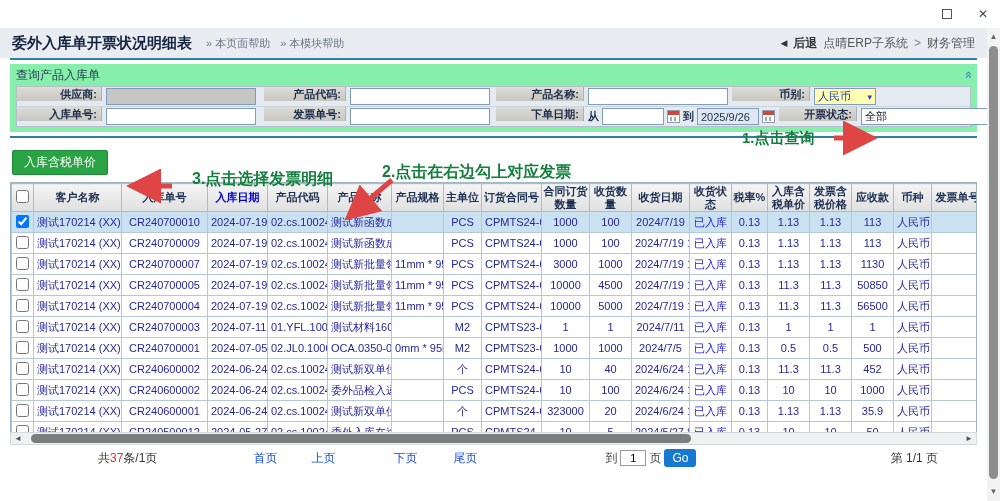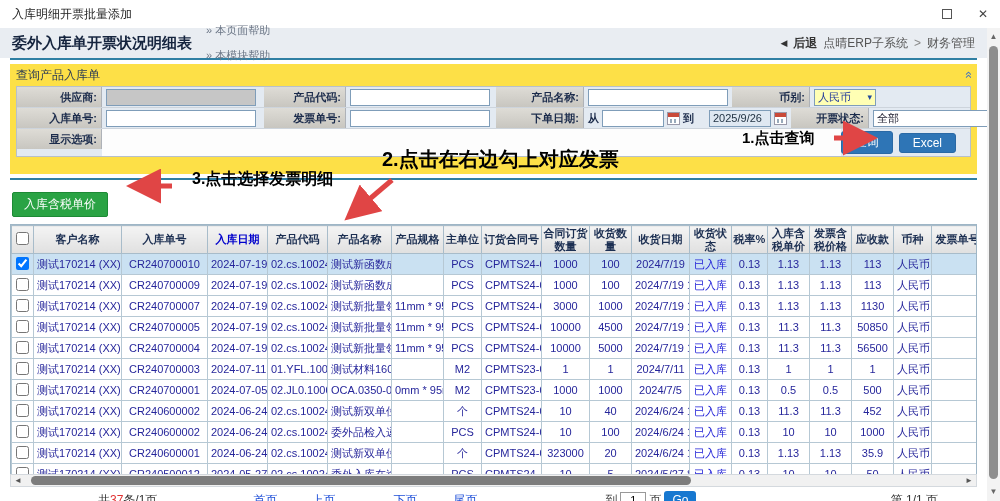--- a/index.html
+++ b/index.html
@@ -18,49 +18,49 @@
   .vscroll .arr { position:absolute; left:0; width:13px; height:14px; font-size:8px; color:#666; text-align:center; line-height:14px; cursor:pointer; }
   .vscroll .arr.up { top:2px; }
   .vscroll .arr.down { bottom:2px; }
   .vscroll .thumb { position:absolute; left:2px; right:2px; top:18px; bottom:22px; background:#8e8e8e; border-radius:5px; cursor:pointer; }
 
   .content { margin-right:13px; }
 
   
   .band { height:30px; background:#e9edf2; display:flex; align-items:center; padding:0 12px; }
   .page-title { font-size:15px; font-weight:bold; color:#15243e; }
-  .help-links { display:flex; gap:10px; margin-left:14px;flex-direction:column; }
+  .help-links { display:flex; gap:10px; margin-left:14px; }
   .help-link { font-size:11px; color:#6b7686; cursor:pointer; }
   .band-right { margin-left:auto; display:flex; align-items:center; gap:6px; font-size:12px; }
   .back-icon { font-size:9px; color:#333; }
   .back-label { font-weight:bold; color:#333; cursor:pointer; }
   .crumb { color:#555; cursor:pointer; }
   .crumb-sep { color:#888; }
 
   .tealline { height:2px; background:#2f7fa3; margin:0 10px; }
 
   
-  .query-panel { margin:4px 10px 4px 10px; background:#fde047; padding:3px 6px 17px 6px; }
+  .query-panel { margin:4px 10px 4px 10px; background:#86efac; padding:3px 6px 5px 6px; }
   .panel-head { display:flex; align-items:center; height:16px; }
   .panel-title { font-size:12px; color:#2a3a55; }
   .collapse-icon { margin-left:auto; color:#3a6fc4; font-size:13px; transform:rotate(-90deg); cursor:pointer; line-height:12px; }
   .qform { margin-top:3px; border:1px solid #b7c0ca; background:#e3eaf2; }
   .qrow { display:grid; grid-template-columns:85px 162px 82px 150px 88px 1fr 78px 160px; align-items:stretch; border-bottom:1px solid #cdd4dc; }
   .qrow:last-child { border-bottom:none; }
   .qrow3 { display:grid; grid-template-columns:85px 1fr auto; border-bottom:none; }
-  .qlabel { background:linear-gradient(#dedcd6,#c8c6c0); border-right:1px solid #aeb2b8; font-size:11px; font-weight:bold; color:#1c2c4c; display:flex; align-items:center; justify-content:flex-end; padding:0 4px 0 2px; height:20px; }
+  .qlabel { background:linear-gradient(#dedcd6,#c8c6c0); border-right:1px solid #aeb2b8; font-size:11px; font-weight:bold; color:#1c2c4c; display:flex; align-items:center; justify-content:flex-end; padding:0 4px 0 2px; height:14px; }
   .qfield { display:flex; align-items:center; padding:1px 4px; gap:3px; }
   .qfield input[type=text] { height:17px; border:1px solid #7f9db9; font-size:11px; padding:0 3px; font-family:inherit; }
   .inp-supplier { width:150px; background:#c6c6c6; }
   .inp-pcode { width:140px; }
   .inp-pname { width:100%; }
   .inp-stno { width:150px; }
   .inp-invno { width:140px; }
   .inp-datefrom { width:62px; }
-  .inp-dateto { width:62px; background:#dfe8f2; color:#234;margin-left:12px; }
+  .inp-dateto { width:62px; background:#dfe8f2; color:#234; }
   .cal-icon { width:13px; height:13px; border:1px solid #99a; background:#fff; position:relative; display:inline-block; cursor:pointer; flex:none; }
   .cal-icon::before { content:""; position:absolute; top:0; left:0; right:0; height:4px; background:#c94a3a; }
   .cal-icon::after { content:""; position:absolute; left:2px; right:2px; top:6px; height:4px; background:repeating-linear-gradient(90deg,#9ab 0 2px,#fff 2px 4px); }
   .sel { border:1px solid #7f9db9; background:#fff; height:17px; font-size:11px; color:#223; display:flex; align-items:center; padding:0 3px; cursor:pointer; }
   .sel .arrow { margin-left:auto; font-size:9px; color:#234a9c; }
   .sel-currency { width:62px; background:#ffffb4; color:#223a9c; }
   .sel-status { width:152px; }
   .qfield-white { background:#fdfdfd; }
   .qbtns { display:flex; align-items:center; gap:6px; padding:2px 14px 2px 0; justify-content:flex-end; }
   .blue-btn { background:#2e75b6; border:1px solid #2a69a5; color:#fff; font-size:12px; padding:2px 13px; border-radius:3px; cursor:pointer; font-family:inherit; }
@@ -95,33 +95,32 @@
   .lnk-first { margin-left:96px; }
   .lnk-prev { margin-left:34px; }
   .lnk-next { margin-left:58px; }
   .lnk-last { margin-left:36px; }
   .goto { margin-left:128px; display:flex; align-items:center; gap:3px; }
   .goto input { width:26px; height:16px; border:1px solid #999; text-align:center; font-size:11px; font-family:inherit; }
   .go-btn { background:#1778d0; color:#fff; border:none; font-size:12px; padding:2px 8px; border-radius:3px; cursor:pointer; font-family:inherit; }
   .pg-info { margin-left:auto; margin-right:39px; color:#333; }
 
   
-  .anno { position:absolute; color:#000000; font-weight:bold; z-index:30; white-space:nowrap; }
+  .anno { position:absolute; color:#15803d; font-weight:bold; z-index:30; white-space:nowrap; }
   .anno1 { left:742px; top:129px; font-size:15px; }
-  .anno2 { left:382px; top:146px; font-size:20px; }
+  .anno2 { left:382px; top:162px; font-size:16px; }
   .anno3 { left:192px; top:169px; font-size:16px; }
   .overlay { position:absolute; left:0; top:0; z-index:29; pointer-events:none; }
 </style>
 </head>
 <body>
 
 <div class="page">
 
   <div class="titlebar">
-    <span class="win-title">入库明细开票批量添加</span>
     <span class="win-controls">
       <span class="btn-max"></span>
       <span class="btn-close">✕</span>
     </span>
   </div>
 
   <div class="vscroll">
     <span class="arr up">▲</span>
     <span class="thumb"></span>
     <span class="arr down">▼</span>
@@ -189,28 +188,20 @@
             <span style="font-size:11px;font-weight:bold;color:#1c2c4c;">到</span>
             <input type="text" class="inp-dateto" value="2025/9/26" style="">
             <span class="cal-icon"></span>
           </div>
           <div class="qlabel">开票状态:</div>
           <div class="qfield">
             <span class="sel sel-status">
               <span>全部</span>
 
             </span>
-          </div>
-        </div>
-        <div class="qrow qrow3">
-          <div class="qlabel">显示选项:</div>
-          <div class="qfield qfield-white"></div>
-          <div class="qbtns">
-            <button class="blue-btn">查询</button>
-            <button class="blue-btn">Excel</button>
           </div>
         </div>
       </div>
     </div>
 
     <div class="tealline"></div>
 
     <div class="results">
       <div class="btnrow">
         <button class="green-btn">入库含税单价</button>

